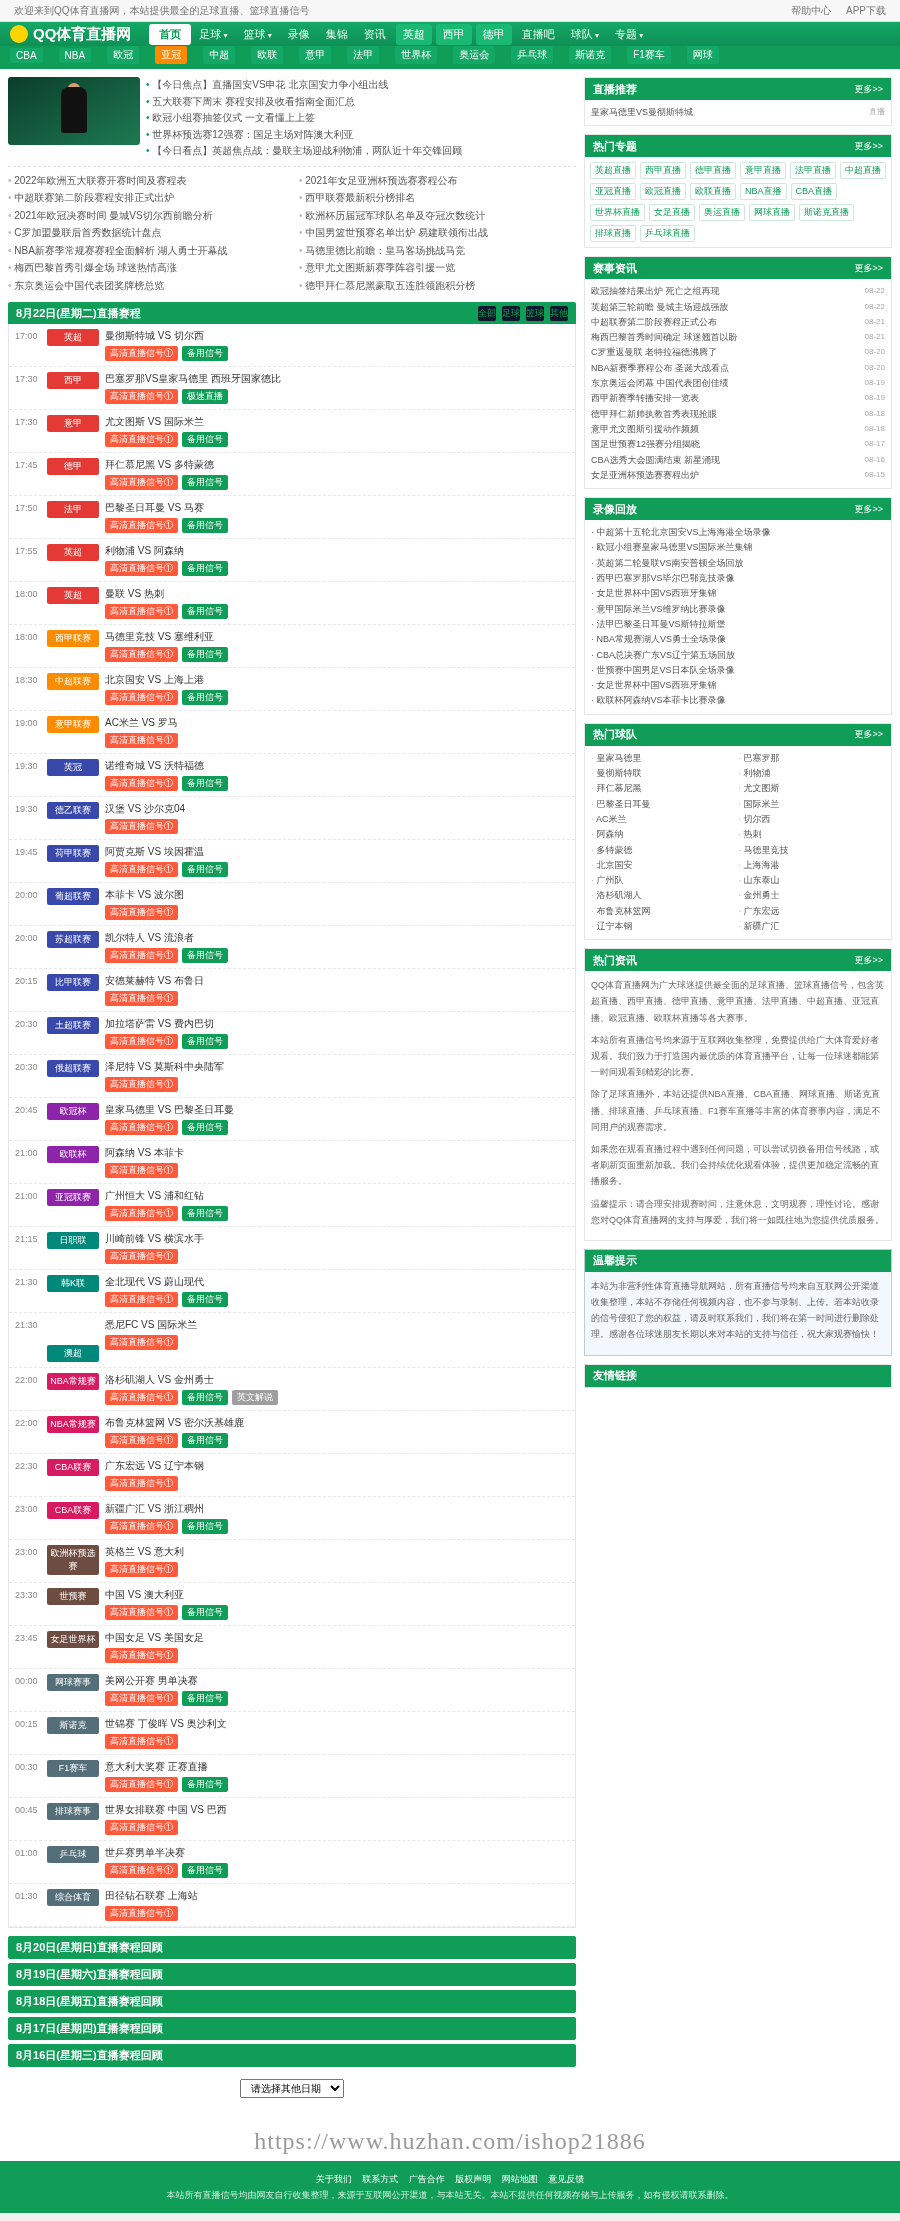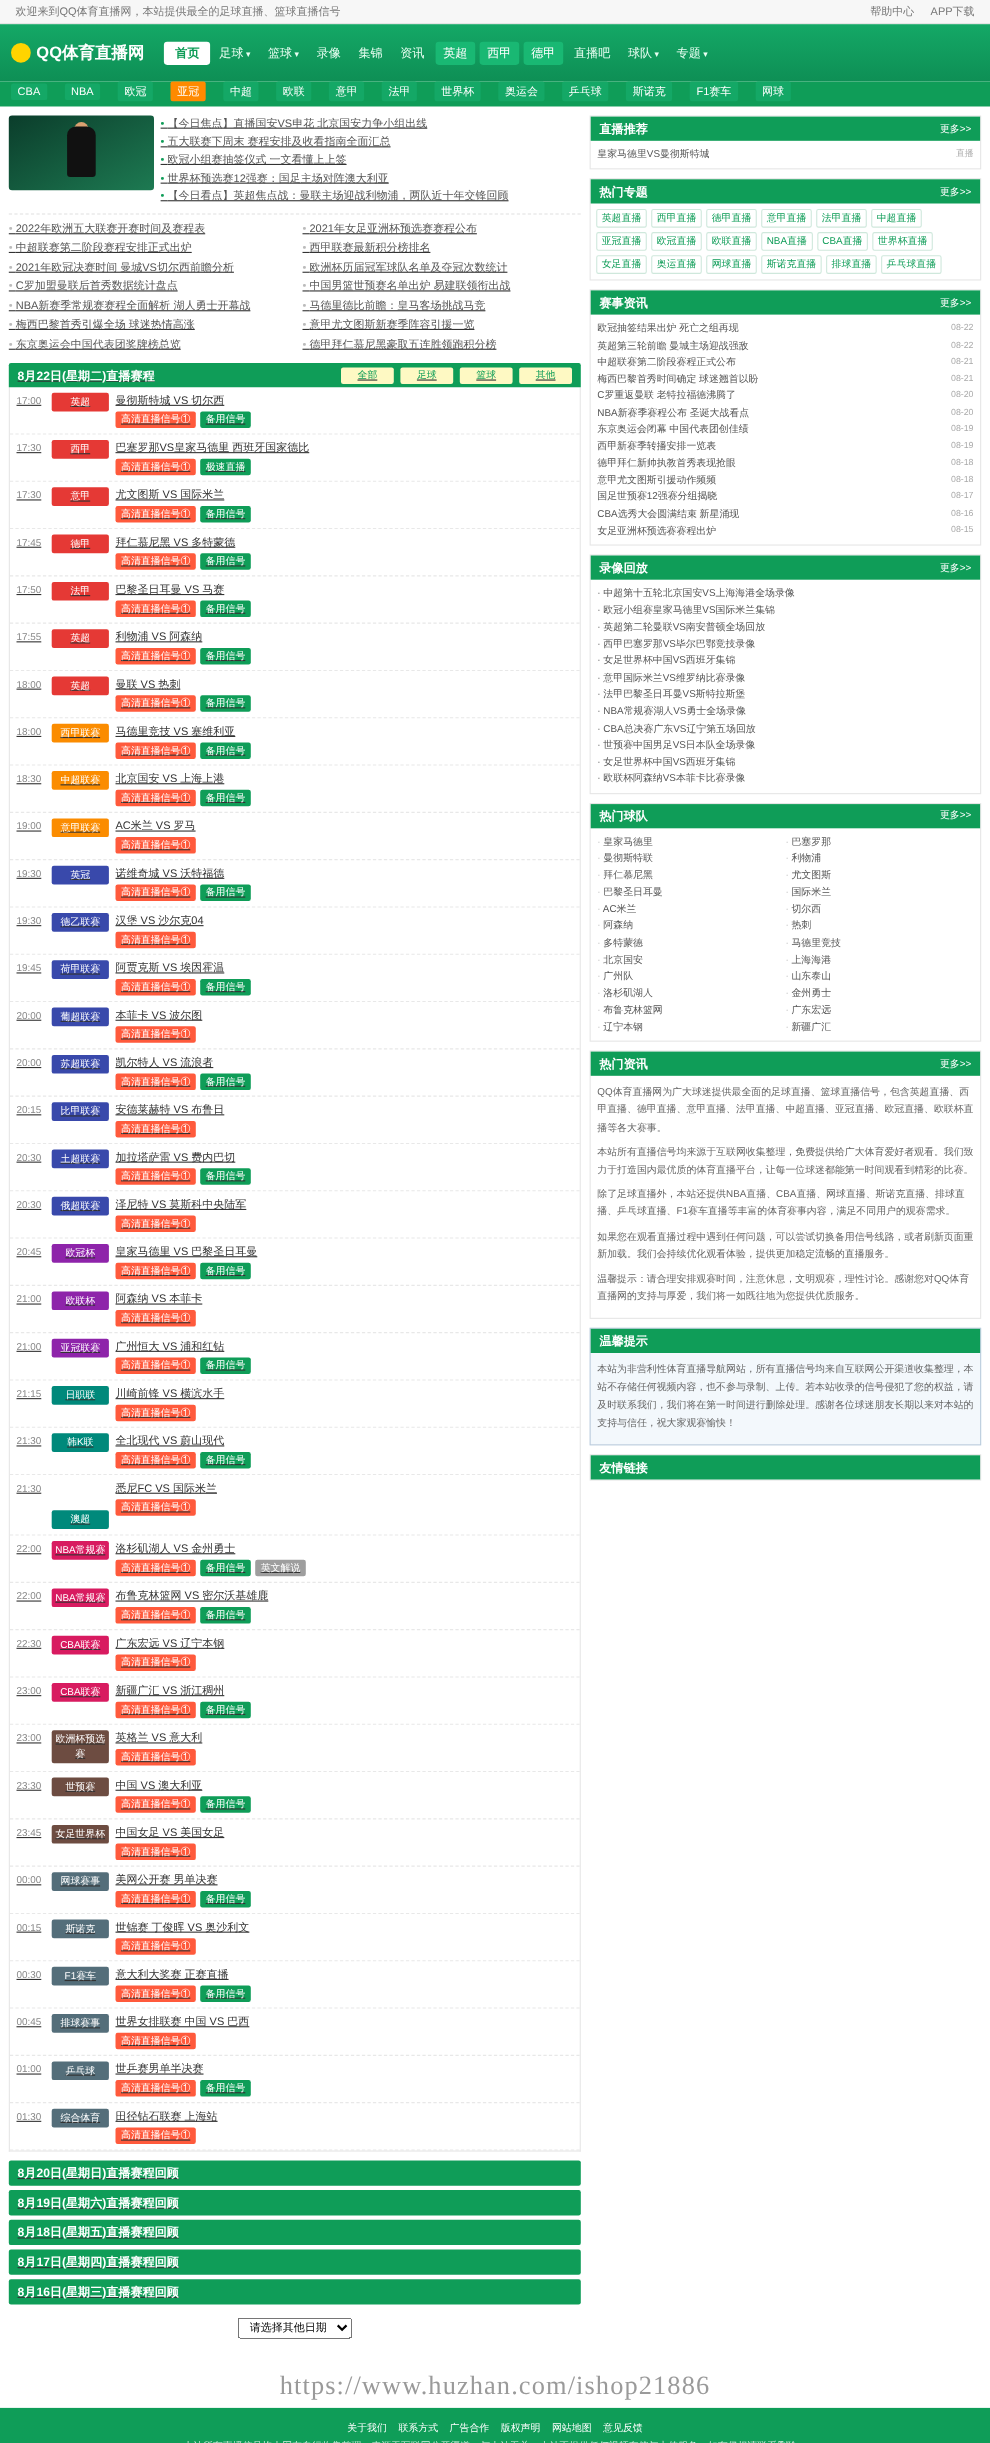--- a/index.html
+++ b/index.html
@@ -23,21 +23,21 @@
     color: #777;
     padding: 0 14px;
   }
   .topbar .left { flex: 1; }
   .topbar .right span { margin-left: 12px; }
 
   
   .header {
     background: #0f9d58;
     background: linear-gradient(#14a866, #0e8f55);
-    height: 52px;
+    height: 24px;
     display: flex;
     align-items: center;
     padding: 0 10px;
   }
   .logo {
     display:flex; align-items:center;
     color: #fff; font-weight: bold; font-size: 15px;
     margin-right: 18px; white-space: nowrap;
   }
   .logo .ball {
@@ -67,21 +67,21 @@
     flex-wrap:wrap; gap:16px;
   }
   .subnav a {
     color:#fff; font-size:10px; text-decoration:none;
     background:#14a866; border-radius:2px; padding:2px 6px;
   }
   .subnav a.hot { background:#ff8a00; }
 
   
   .main { display:flex; padding:8px; gap:8px; background:#fff;}
-  .col-left { width: 520px; text-decoration: underline; }
+  .col-left { width: 568px; }
   .col-right { width: 140px; flex:1;}
 
   
   .banner-row { display:flex; gap:6px; }
   .banner-img {
     width: 132px; height: 68px; border-radius:3px;
     background: linear-gradient(150deg,#0b3d2b,#1d7a52);
     position:relative; overflow:hidden; flex:none;
   }
   .banner-img .fig {
@@ -105,21 +105,21 @@
 
   
   .sec-head {
     height:22px; background:#0f9d58; color:#fff;
     display:flex; align-items:center; padding:0 8px;
     font-size:11px; font-weight:bold; border-radius:2px 2px 0 0;
     margin-top:8px; position:relative;
   }
   .sec-head .filters { margin-left:auto; display:flex; gap:6px; font-weight:normal;}
   .sec-head .filters span {
-    background:#fef9c3; color:#0f9d58; border-radius:2px; padding:1px 15px; font-size:9px;
+    background:#0f172a; color:#0f9d58; border-radius:2px; padding:1px 0; font-size:9px;
   }
 
   
   .match-list { border:1px solid #e6e6e6; border-top:none; }
   .match {
     display:flex; align-items:flex-start; gap:6px;
     border-bottom:1px dashed #e8e8e8; padding:5px 6px;
     font-size:10px;
   }
   .m-time { width:26px; color:#888; font-size:9px; padding-top:2px;}

